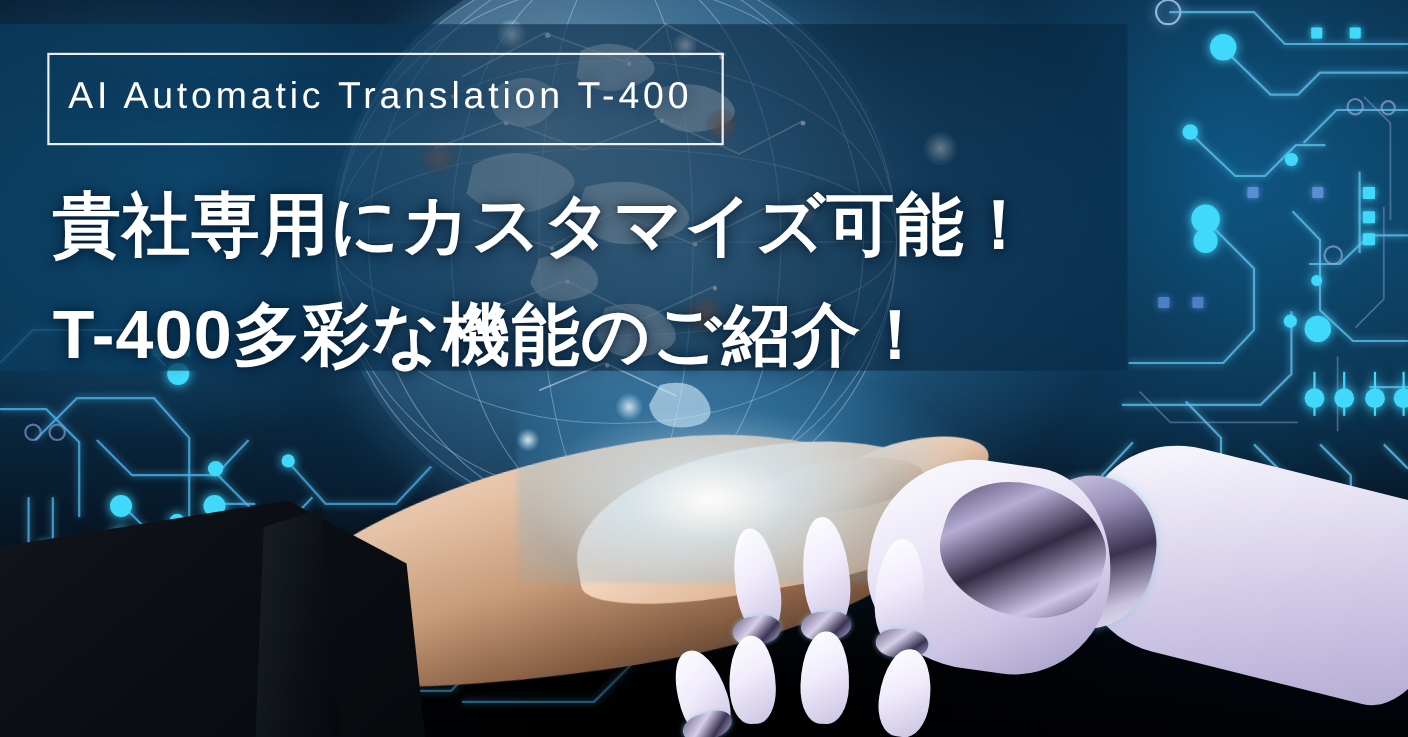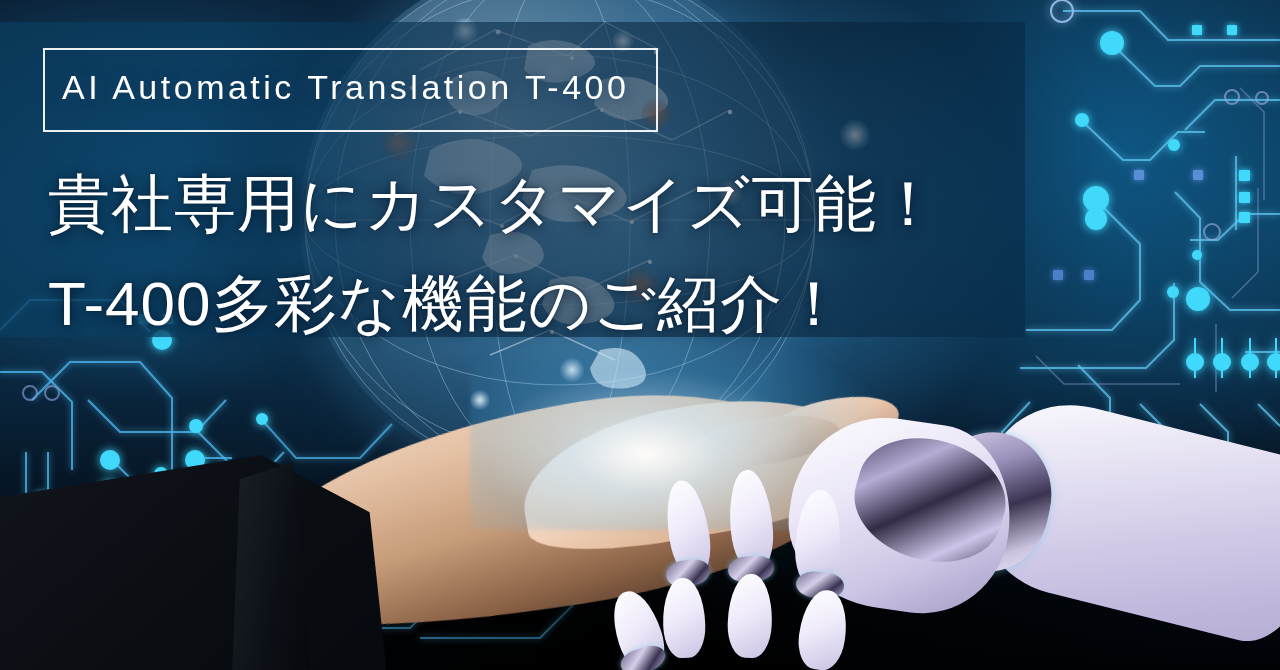--- a/index.html
+++ b/index.html
@@ -119,21 +119,21 @@
     border:2px solid rgba(255,255,255,.92);
     box-sizing:border-box;
   }
   .title-text{
     position:absolute;left:62px;top:46px;
     font-size:34px;letter-spacing:3.5px;color:#fff;
     font-weight:300;white-space:nowrap;
     text-shadow:0 0 12px rgba(20,60,95,.85);
   }
   .jp-line{
-    position:absolute;left:48px;color:#fff;font-weight:400;white-space:nowrap;
+    position:absolute;left:48px;color:#fff;font-weight:700;white-space:nowrap;
     font-size:62px;letter-spacing:1px;
     text-shadow:0 2px 14px rgba(0,20,40,.9), 0 0 3px rgba(0,25,50,.6);
   }
   #jp1{top:140px;}
   #jp2{top:240px;}
 </style>
 </head>
 <body>
 
 <div id="stage">

